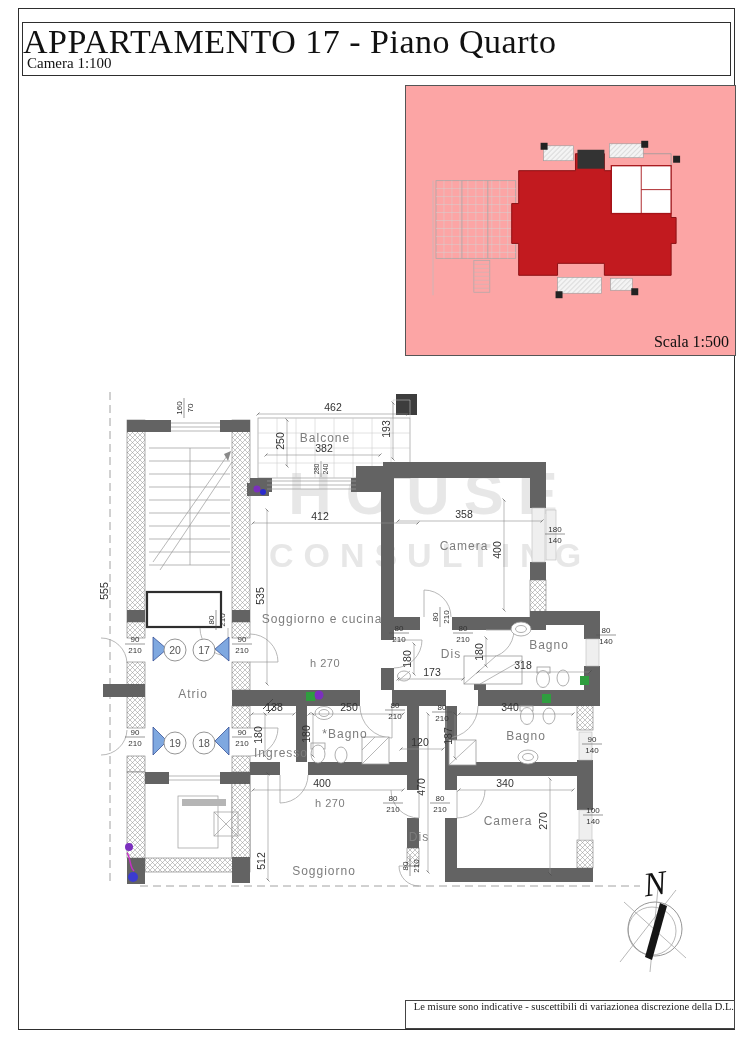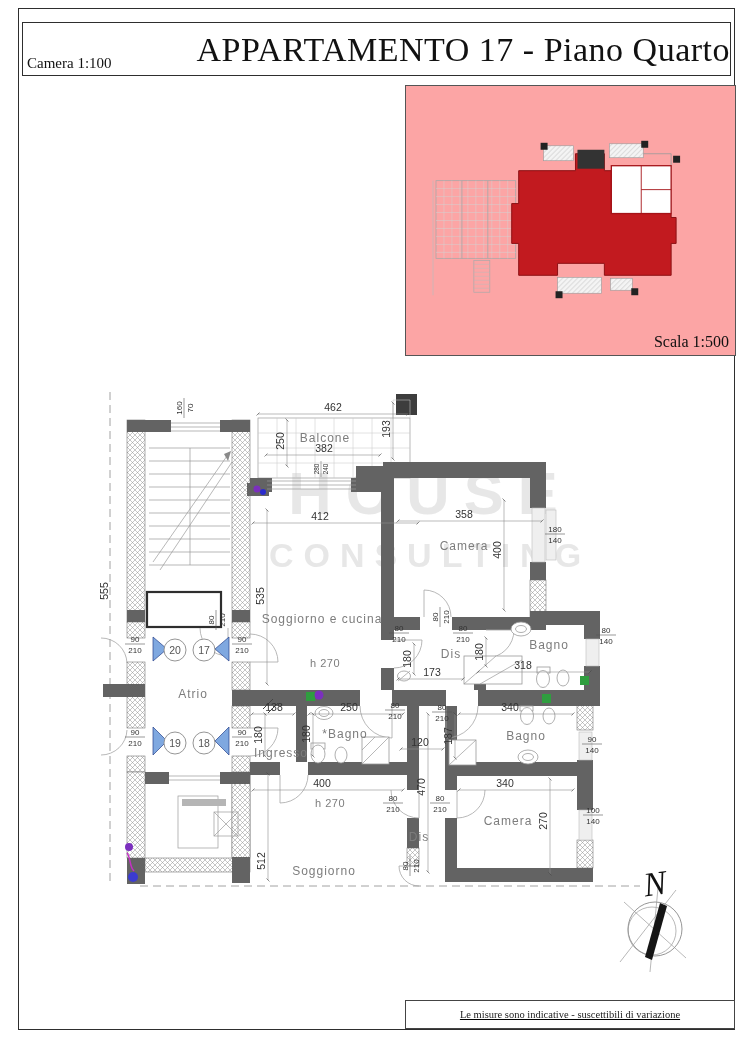--- a/index.html
+++ b/index.html
@@ -1,26 +1,26 @@
 <!DOCTYPE html>
 <html style="--wall: #636363; --red: #c21a1f; --blue: #7fa8e0; --green: #2f9e3f; --purple: #7b2fbe;"><head>
 <meta charset="utf-8">
 <style>
   html,body{margin:0;padding:0;background:#fff;}
   .page{position:relative;width:742px;height:1050px;background:#fff;overflow:hidden;
         font-family:"Liberation Sans",sans-serif;}
   .frame{position:absolute;left:18px;top:8px;width:715px;height:1020px;border:1px solid #2e2e2e;}
   .titlebox{position:absolute;left:22px;top:22px;width:707px;height:52px;border:1px solid #2e2e2e;background:#fff;}
-  .titlebox .ttl{display:block;text-align:right;margin-top:8px;font-family:"Liberation Serif",serif;
+  .titlebox .ttl{display:block;text-align:left;font-family:"Liberation Serif",serif;
         font-size:34px;letter-spacing:.5px;color:#111;white-space:nowrap;}
   .scala100{position:absolute;left:4px;bottom:3px;font-family:"Liberation Serif",serif;font-size:15px;color:#111;}
   .insetbox{position:absolute;left:405px;top:85px;width:329px;height:269px;border:1px solid #555;background:#fca5a5;}
   .scala500{position:absolute;right:6px;bottom:4px;font-family:"Liberation Serif",serif;font-size:16px;color:#111;}
   .notebox{position:absolute;left:405px;top:1000px;width:328px;height:27px;border:1px solid #444;
-        display:flex;flex-direction:column;justify-content:center;text-decoration:underline;}
+        display:flex;flex-direction:row;justify-content:flex-end;}
   .notebox div{text-align:center;font-family:"Liberation Serif",serif;font-size:10.5px;line-height:12px;color:#222;}
   .wm{position:absolute;left:225px;top:462px;width:410px;text-align:center;pointer-events:none;
         font-weight:bold;color:rgba(175,175,175,.30);}
   .wm .l1{font-size:60px;letter-spacing:14px;line-height:64px;}
   .wm .l2{font-size:34px;letter-spacing:10px;line-height:58px;}
   svg{position:absolute;left:0;top:0;}
   .w{fill:var(--wall,#636363);}
   .hx{stroke:#777;stroke-width:.6;}
   .ln{stroke:#9a9a9a;stroke-width:.7;fill:none;}
   .thin{stroke:#c9c9c9;stroke-width:.55;}
@@ -463,15 +463,16 @@
       <line x1="620" y1="962" x2="676" y2="890" stroke="#9a9a9a" stroke-width="0.7"></line>
       <line x1="624" y1="902" x2="686" y2="958" stroke="#9a9a9a" stroke-width="0.7"></line>
       <line x1="650" y1="972" x2="658" y2="888" stroke="#9a9a9a" stroke-width="0.7"></line>
       <polygon points="645,957 652,960 667,906 660,903" fill="#151515"></polygon>
       <text class="ncomp" x="655" y="895" text-anchor="middle" transform="rotate(-8 655 885)">N</text>
     </g>
   </svg>
 
   <div class="notebox">
     <div>Le misure sono indicative - suscettibili di variazione</div>
+    <div>a discrezione della D.L.</div>
   </div>
 
 </div>
 
 </body></html>

